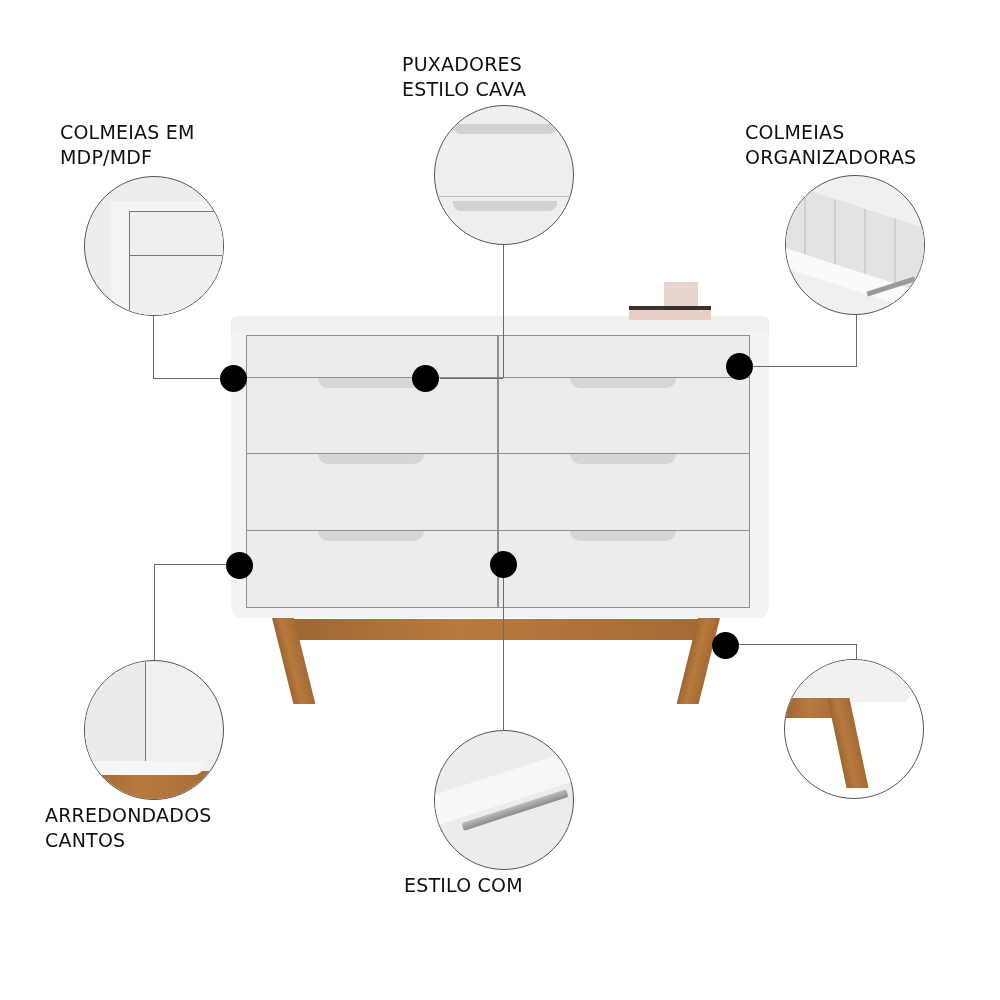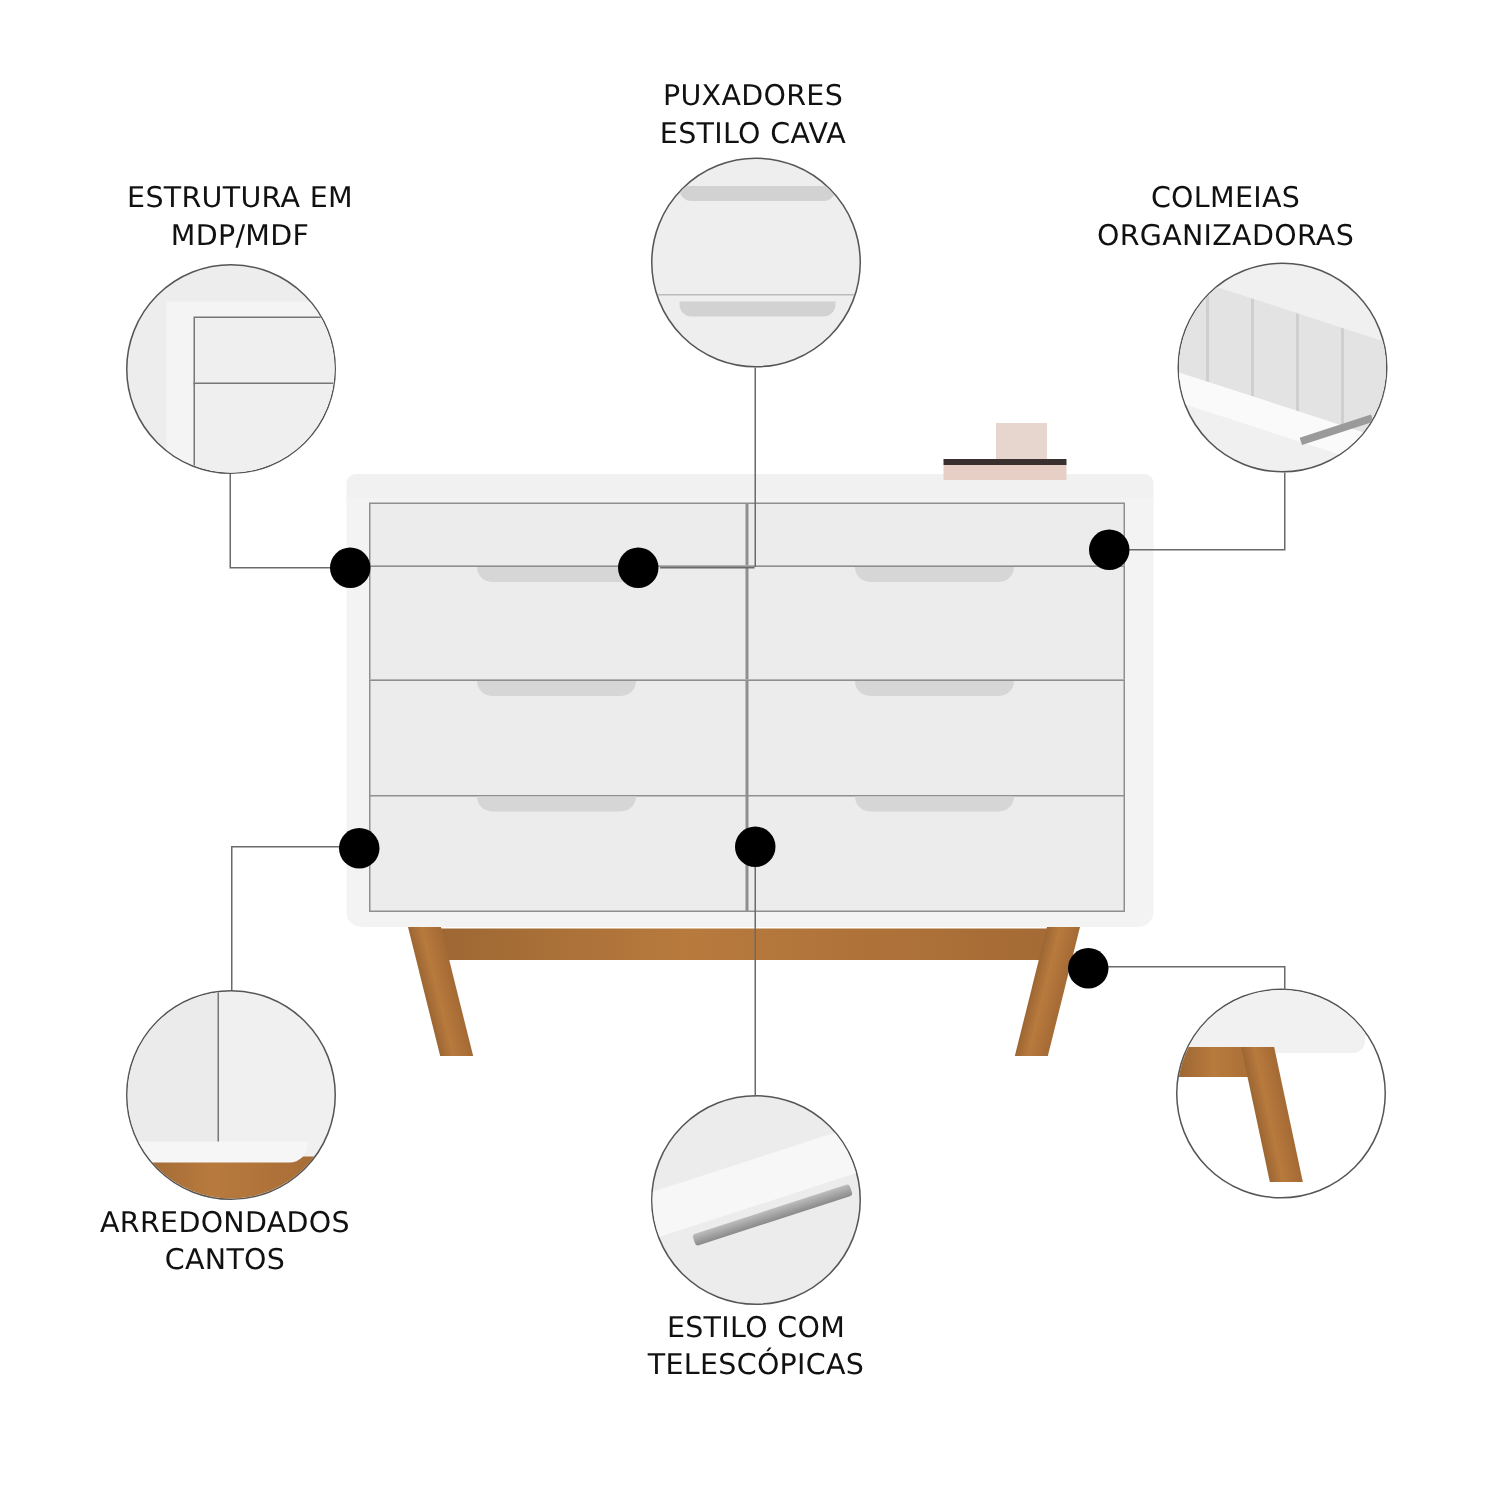--- a/index.html
+++ b/index.html
@@ -1,50 +1,49 @@
 <!DOCTYPE html>
 <html><head>
 <meta charset="utf-8">
 <style>
   html,body{margin:0;padding:0;background:#fff;}
   body{width:1000px;height:1000px;position:relative;overflow:hidden;font-family:"DejaVu Sans","Liberation Sans",sans-serif;}
-  .label{position:absolute;text-align:center;color:#111;font-size:19px;line-height:25px;letter-spacing:0.2px;white-space:nowrap;}
+  .label{position:absolute;color:#111;font-size:19px;line-height:25px;letter-spacing:0.2px;white-space:nowrap;}
   .label span{display:block;}
   .circle{position:absolute;border-radius:50%;border:1px solid #555;background:#ededed;overflow:hidden;box-sizing:border-box;}
   .dot{position:absolute;width:27px;height:27px;border-radius:50%;background:#000;}
   .line{position:absolute;background:#6a6a6a;}
   
   .top{position:absolute;left:231px;top:316px;width:538px;height:18px;background:#f1f1f1;border-radius:6px 6px 0 0;}
   .body{position:absolute;left:231px;top:332px;width:538px;height:286px;background:#f3f3f3;border-radius:0 0 10px 10px;}
   .drawer{position:absolute;background:#ececec;border:1px solid #8f8f8f;box-sizing:border-box;}
   .handle{position:absolute;height:10px;width:106px;background:#d6d6d6;border-radius:0 0 10px 10px;}
   .wood{background:linear-gradient(90deg,#9c6633,#b87a3d 40%,#a46a35);}
 </style>
 </head>
 <body>
 
 <div class="label" style="left:60px;top:120px;width:200px;">
-  <span>ESTRUTURA EM</span>
+  <span>COLMEIAS EM</span>
   <span>MDP/MDF</span>
 </div>
 <div class="label" style="left:402px;top:52px;width:200px;">
   <span>PUXADORES</span>
   <span>ESTILO CAVA</span>
 </div>
-<div class="label" style="left:707px;top:120px;width:220px;">
+<div class="label" style="left:745px;top:120px;width:220px;">
   <span>COLMEIAS</span>
   <span>ORGANIZADORAS</span>
 </div>
 <div class="label" style="left:45px;top:803px;width:210px;">
   <span>ARREDONDADOS</span>
   <span>CANTOS</span>
 </div>
 <div class="label" style="left:404px;top:873px;width:200px;">
   <span>ESTILO COM</span>
-  <span>TELESCÓPICAS</span>
 </div>
 <div class="label" style="left:740px;top:806px;width:220px;">
 </div>
 
 <div class="circle" style="left:84px;top:176px;width:140px;height:140px;">
   <div style="position:absolute;left:26px;top:24px;width:120px;height:120px;background:#f4f4f4;"></div>
   <div style="position:absolute;left:44px;top:34px;width:100px;height:44px;border:1px solid #777;background:#efefef;"></div>
   <div style="position:absolute;left:44px;top:78px;width:100px;height:70px;border-left:1px solid #777;border-top:1px solid #777;background:#efefef;"></div>
 </div>
 <div class="circle" style="left:434px;top:105px;width:140px;height:140px;background:#eeeeee;">

